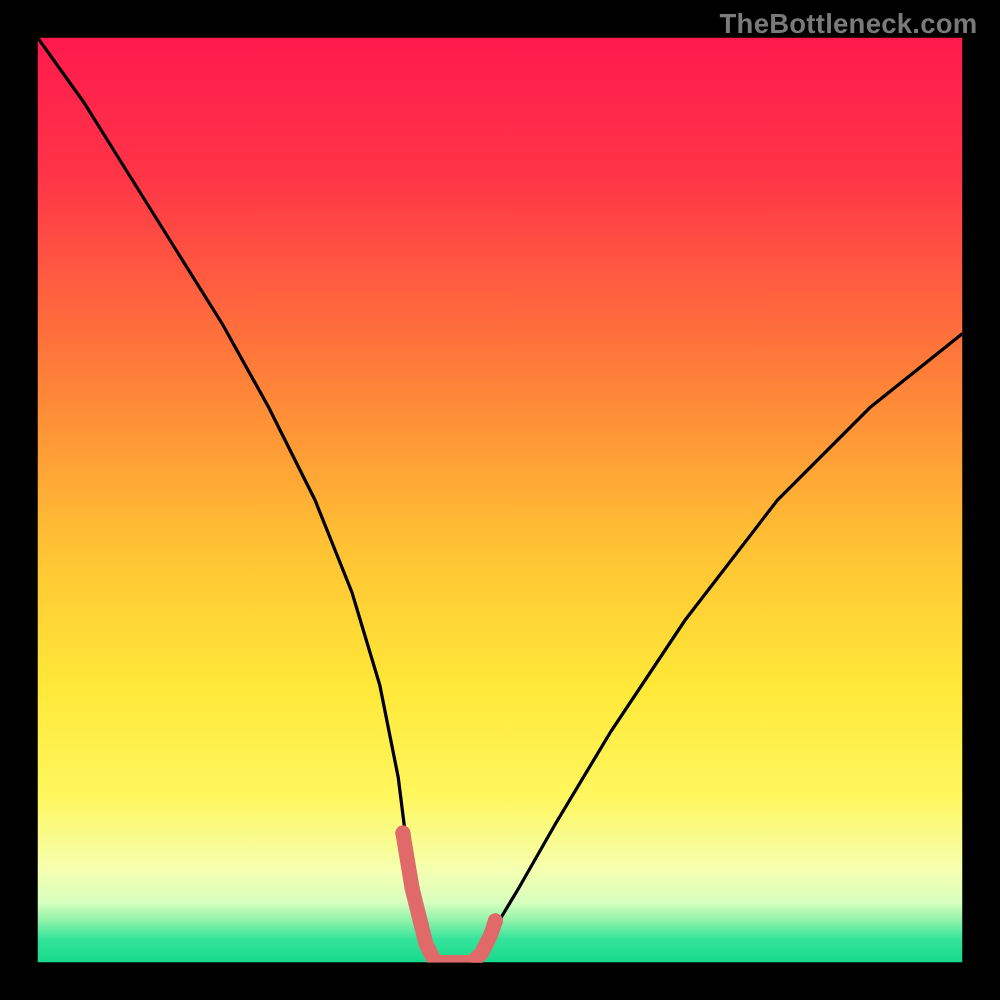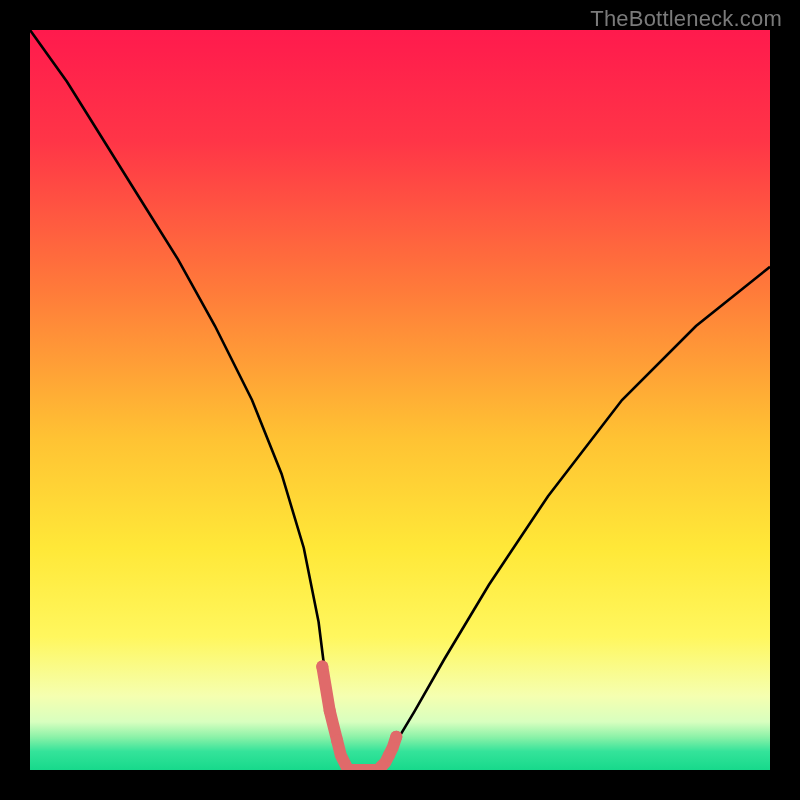--- a/index.html
+++ b/index.html
@@ -28,21 +28,21 @@
   .gradient {
     position: absolute;
     left: 0; top: 0; right: 0; bottom: 0;
   }
   .watermark {
     position: absolute;
     top: 6px;
     right: 18px;
     color: #7a7a7a;
     font-size: 22px;
-    font-weight: 400;
+    font-weight: 700;
     letter-spacing: 0.2px;
     user-select: none;
     margin-left: 48px;
   }
   svg.curve {
     position: absolute;
     left: 0; top: 0;
   }
 </style>
 </head>

